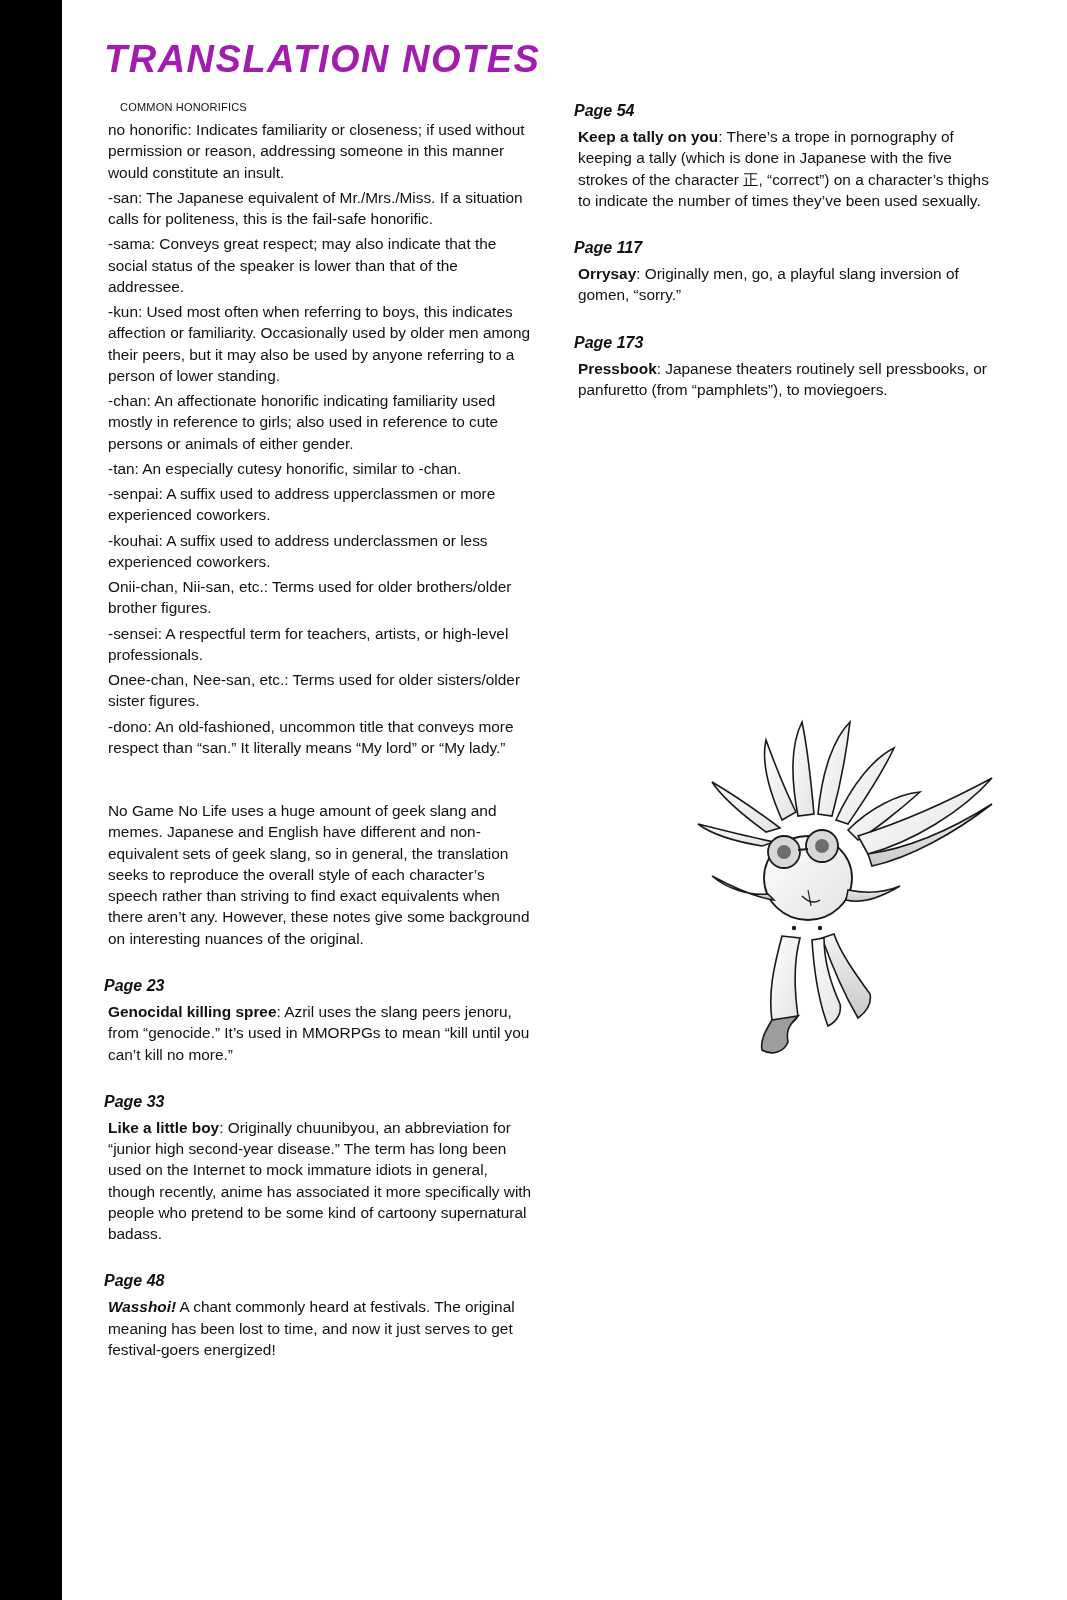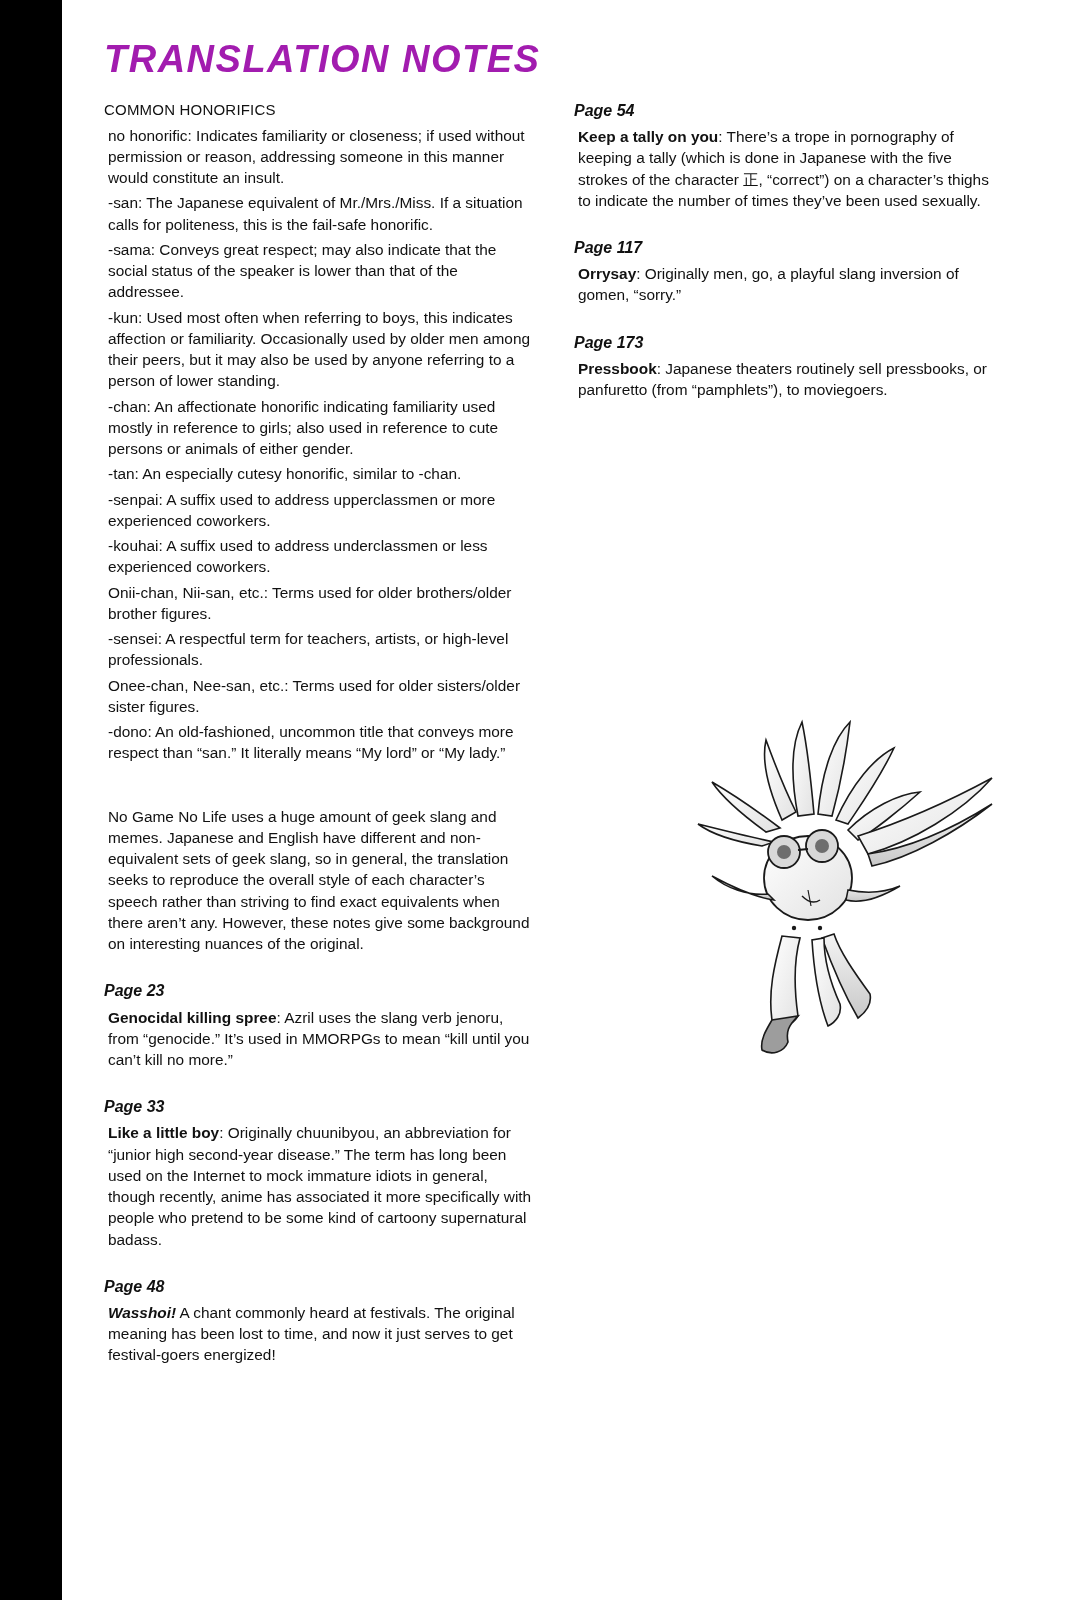--- a/index.html
+++ b/index.html
@@ -56,23 +56,24 @@
   }
   .col-left {
     left: 42px;
     width: 432px;
   }
   .col-right {
     left: 512px;
     width: 435px;
   }
   .section-head {
-    font-size: 15px;
+    font-size: 11px;
     letter-spacing: 0.2px;
     margin-bottom: 1px;
+    margin-left: 16px;
   }
   p {
     margin: 0;
   }
   .para {
     margin: 4px;
   }
   .gap-lg { height: 34px; }
   .gap-md { height: 22px; }
   .page-ref {
@@ -152,21 +153,21 @@
       <div class="gap-lg"></div>
 
       <p class="para">
         <span class="it">No Game No Life</span><span> uses a huge amount of geek slang and memes. Japanese and English have different and non-equivalent sets of geek slang, so in general, the translation seeks to reproduce the overall style of each character’s speech rather than striving to find exact equivalents when there aren’t any. However, these notes give some background on interesting nuances of the original.</span>
       </p>
 
       <div class="gap-md"></div>
 
       <div class="page-ref">Page 23</div>
       <p class="para">
-        <span class="lead">Genocidal killing spree</span><span>: Azril uses the slang verb </span><span class="it">jenoru</span><span>, from “genocide.” It’s used in MMORPGs to mean “kill until you can’t kill no more.”</span>
+        <span class="lead">Genocidal killing spree</span><span>: Azril uses the slang peers </span><span class="it">jenoru</span><span>, from “genocide.” It’s used in MMORPGs to mean “kill until you can’t kill no more.”</span>
       </p>
 
       <div class="gap-md"></div>
 
       <div class="page-ref">Page 33</div>
       <p class="para">
         <span class="lead">Like a little boy</span><span>: Originally </span><span class="it">chuunibyou</span><span>, an abbreviation for “junior high second-year disease.” The term has long been used on the Internet to mock immature idiots in general, though recently, anime has associated it more specifically with people who pretend to be some kind of cartoony supernatural badass.</span>
       </p>
 
       <div class="gap-md"></div>

